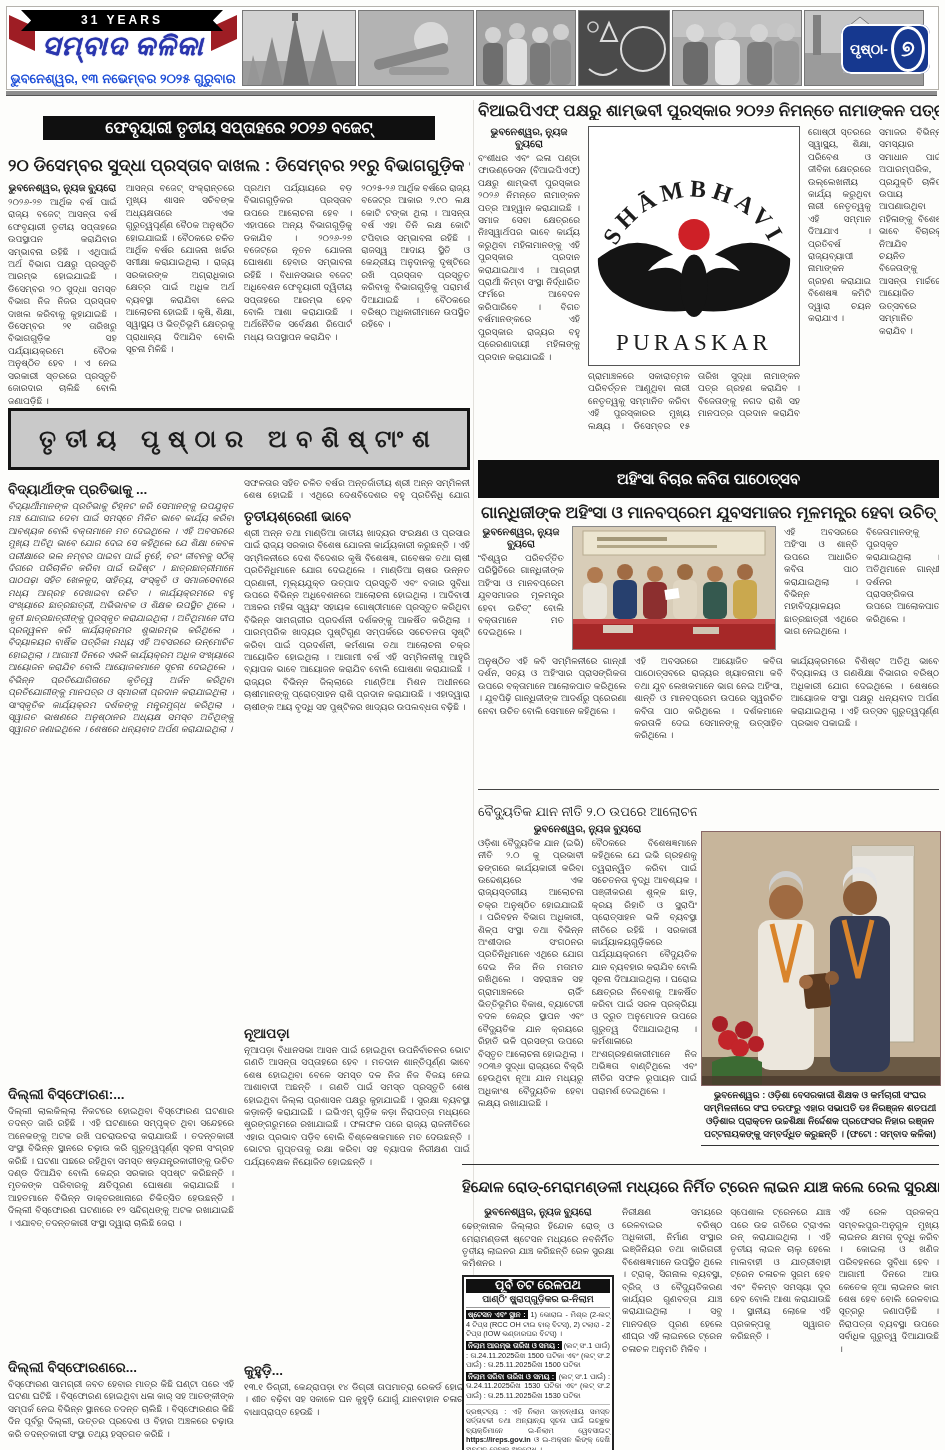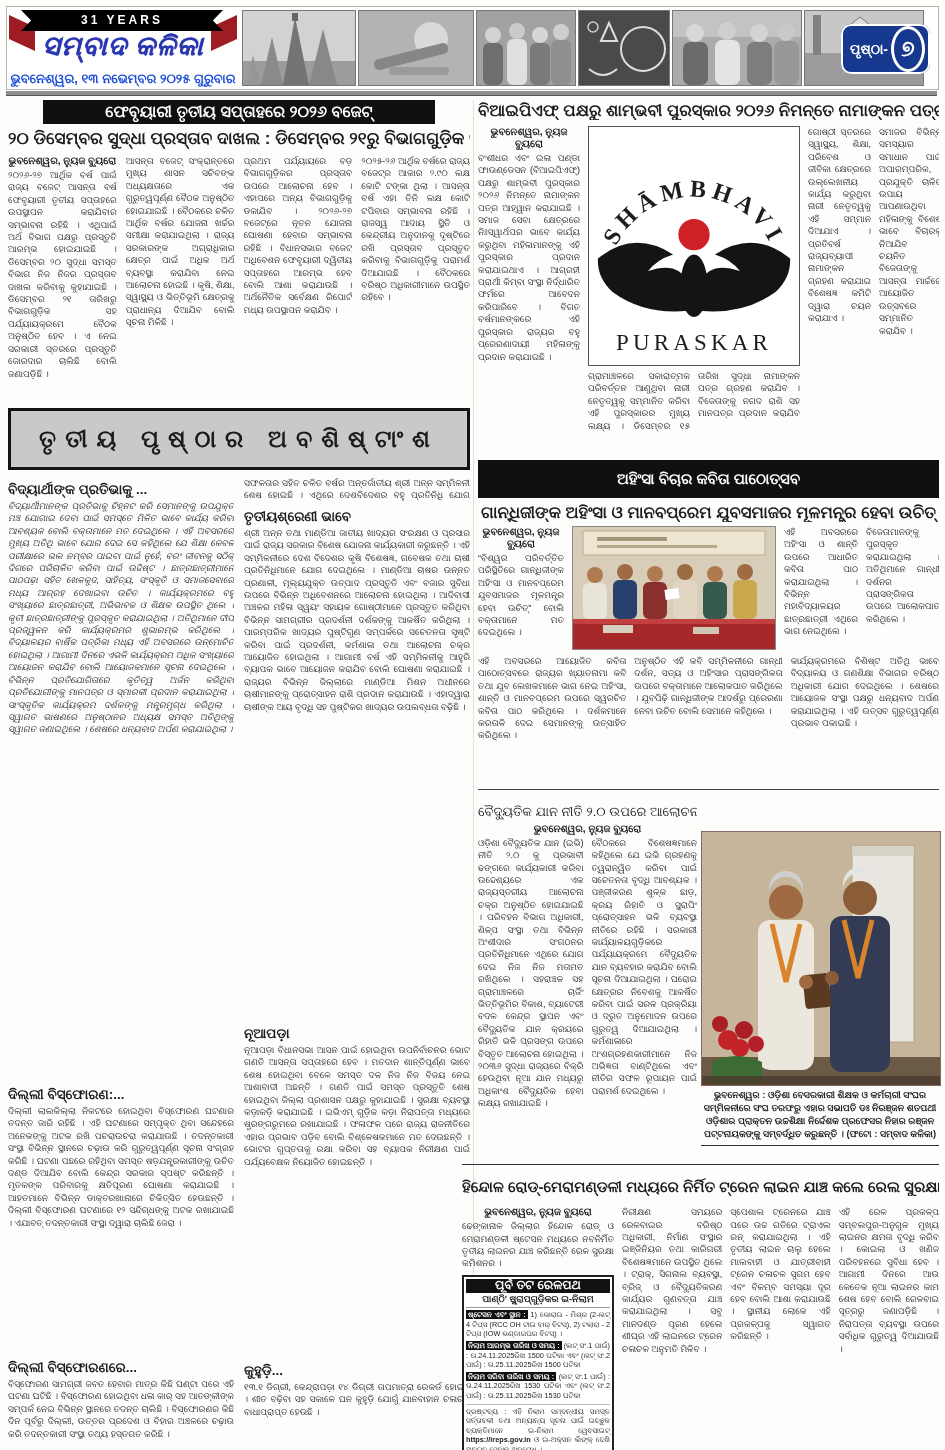--- a/index.html
+++ b/index.html
@@ -27,21 +27,21 @@
   .badge-num{width:28px;height:40px;border:3px solid #fff;border-radius:50%;color:#fff;font-size:22px;font-weight:bold;
              display:flex;align-items:center;justify-content:center;background:#16388f;}
   .mast-rule{position:absolute;left:6px;top:91px;width:931px;height:4px;background:#8e8e8e;border-bottom:1px solid #555;}
   
   .bt{font-size:9px;line-height:12.4px;text-align:justify;color:#1c1c1c;overflow:hidden;}
   .byline{font-weight:bold;font-size:10px;text-align:center;margin-bottom:2px;}
   .kicker{background:#101010;color:#fff;font-weight:bold;text-align:center;}
   .sub{font-weight:800;font-size:13.5px;margin:5px 0 2px;}
   
   .budget{position:absolute;left:8px;top:100px;width:462px;}
-  .budget .kicker{width:392px;margin:0 auto;font-size:16px;padding:3px 0;}
+  .budget .kicker{width:392px;margin:16px auto;font-size:16px;padding:3px 0;}
   .headline1{font-size:17px;font-weight:800;text-align:center;margin:5px 0 6px;white-space:nowrap;overflow:hidden;}
   .budget .cols{display:flex;gap:9px;height:238px;overflow:hidden;}
   .budget .col{flex:1;min-width:0;}
   
   .sham{position:absolute;left:478px;top:100px;width:461px;}
   .headline2{font-size:16.5px;font-weight:800;text-align:center;margin:1px 0 6px;white-space:nowrap;overflow:hidden;}
   .sham-body{display:flex;gap:8px;height:318px;overflow:hidden;}
   .sham-colA{width:102px;flex:none;}
   .sham-mid{width:212px;flex:none;}
   .logo-box{border:1px solid #555;height:238px;background:#fff;}
@@ -279,22 +279,22 @@
             <rect y="92" width="202" height="30" fill="#a62828"></rect>
             <rect y="92" width="202" height="5" fill="#c24040"></rect>
             <rect x="30" y="98" width="30" height="8" fill="#d8d0c0"></rect>
             <rect x="120" y="100" width="26" height="7" fill="#cfc6b4"></rect>
           </svg>
       </div>
       <div class="ah-colR bt">ଏହି ଅବସରରେ ଅହିଂସା ଓ ଶାନ୍ତି ଉପରେ ଆଧାରିତ କବିତା ପାଠ କରାଯାଇଥିଲା । ବିଭିନ୍ନ ମହାବିଦ୍ୟାଳୟର ଛାତ୍ରଛାତ୍ରୀ ଏଥିରେ ଭାଗ ନେଇଥିଲେ ।</div>
       <div class="ah-colR bt">ବିଜେତାମାନଙ୍କୁ ପୁରସ୍କୃତ କରାଯାଇଥିଲା । ଅତିଥିମାନେ ଗାନ୍ଧୀ ଦର୍ଶନର ପ୍ରାସଙ୍ଗିକତା ଉପରେ ଆଲୋକପାତ କରିଥିଲେ ।</div>
     </div>
     <div class="ah-bottom">
+      <div class="bt">ଅନୁଷ୍ଠିତ ଏହି କବି ସମ୍ମିଳନୀରେ ଗାନ୍ଧୀ ଦର୍ଶନ, ସତ୍ୟ ଓ ଅହିଂସାର ପ୍ରାସଙ୍ଗିକତା ଉପରେ ବକ୍ତାମାନେ ଆଲୋକପାତ କରିଥିଲେ । ଯୁବପିଢ଼ି ଗାନ୍ଧିଜୀଙ୍କ ଆଦର୍ଶରୁ ପ୍ରେରଣା ନେବା ଉଚିତ ବୋଲି ସେମାନେ କହିଥିଲେ ।</div>
       <div class="bt">ଏହି ଅବସରରେ ଆୟୋଜିତ କବିତା ପାଠୋତ୍ସବରେ ରାଜ୍ୟର ଖ୍ୟାତନାମା କବି ତଥା ଯୁବ ଲେଖକମାନେ ଭାଗ ନେଇ ଅହିଂସା, ଶାନ୍ତି ଓ ମାନବପ୍ରେମ ଉପରେ ସ୍ୱରଚିତ କବିତା ପାଠ କରିଥିଲେ । ଦର୍ଶକମାନେ କରତାଳି ଦେଇ ସେମାନଙ୍କୁ ଉତ୍ସାହିତ କରିଥିଲେ ।</div>
-      <div class="bt">ଅନୁଷ୍ଠିତ ଏହି କବି ସମ୍ମିଳନୀରେ ଗାନ୍ଧୀ ଦର୍ଶନ, ସତ୍ୟ ଓ ଅହିଂସାର ପ୍ରାସଙ୍ଗିକତା ଉପରେ ବକ୍ତାମାନେ ଆଲୋକପାତ କରିଥିଲେ । ଯୁବପିଢ଼ି ଗାନ୍ଧିଜୀଙ୍କ ଆଦର୍ଶରୁ ପ୍ରେରଣା ନେବା ଉଚିତ ବୋଲି ସେମାନେ କହିଥିଲେ ।</div>
       <div class="bt">କାର୍ଯ୍ୟକ୍ରମରେ ବିଶିଷ୍ଟ ଅତିଥି ଭାବେ ବିଦ୍ୟାଳୟ ଓ ଗଣଶିକ୍ଷା ବିଭାଗର ବରିଷ୍ଠ ଅଧିକାରୀ ଯୋଗ ଦେଇଥିଲେ । ଶେଷରେ ଆୟୋଜକ ସଂସ୍ଥା ପକ୍ଷରୁ ଧନ୍ୟବାଦ ଅର୍ପଣ କରାଯାଇଥିଲା । ଏହି ଉତ୍ସବ ଗୁରୁତ୍ୱପୂର୍ଣ୍ଣ ପ୍ରଭାବ ପକାଇଛି ।</div>
     </div>
   </section>
   <div class="rule-ahimsa"></div>
 
   <section class="ev">
     <h1 class="headline4">ବୈଦ୍ୟୁତିକ ଯାନ ନୀତି ୨.୦ ଉପରେ ଆଲୋଚନା</h1>
     <div class="byline">ଭୁବନେଶ୍ୱର, ନ୍ୟୁଜ ବ୍ୟୁରୋ</div>
     <div class="cols">
       <div class="col bt">ଓଡ଼ିଶା ବୈଦ୍ୟୁତିକ ଯାନ (ଇଭି) ନୀତି ୨.୦ କୁ ପ୍ରଭାବୀ ଢଙ୍ଗରେ କାର୍ଯ୍ୟକାରୀ କରିବା ଉଦ୍ଦେଶ୍ୟରେ ଏକ ରାଜ୍ୟସ୍ତରୀୟ ଆଲୋଚନା ଚକ୍ର ଅନୁଷ୍ଠିତ ହୋଇଯାଇଛି । ପରିବହନ ବିଭାଗ ଅଧିକାରୀ, ଶିଳ୍ପ ସଂସ୍ଥା ତଥା ବିଭିନ୍ନ ଅଂଶୀଦାର ସଂଗଠନର ପ୍ରତିନିଧିମାନେ ଏଥିରେ ଯୋଗ ଦେଇ ନିଜ ନିଜ ମତାମତ ରଖିଥିଲେ । ସହରାଞ୍ଚଳ ସହ ଗ୍ରାମାଞ୍ଚଳରେ ଚାର୍ଜିଂ ଭିତ୍ତିଭୂମିର ବିକାଶ, ବ୍ୟାଟେରୀ ବଦଳ କେନ୍ଦ୍ର ସ୍ଥାପନ ଏବଂ ବୈଦ୍ୟୁତିକ ଯାନ କ୍ରୟରେ ରିହାତି ଭଳି ପ୍ରସଙ୍ଗ ଉପରେ ବିସ୍ତୃତ ଆଲୋଚନା ହୋଇଥିଲା । ୨୦୩୬ ସୁଦ୍ଧା ରାଜ୍ୟରେ ବିକ୍ରି ହେଉଥିବା ନୂଆ ଯାନ ମଧ୍ୟରୁ ଅଧିକାଂଶ ବୈଦ୍ୟୁତିକ ହେବା ଲକ୍ଷ୍ୟ ରଖାଯାଇଛି ।</div>

